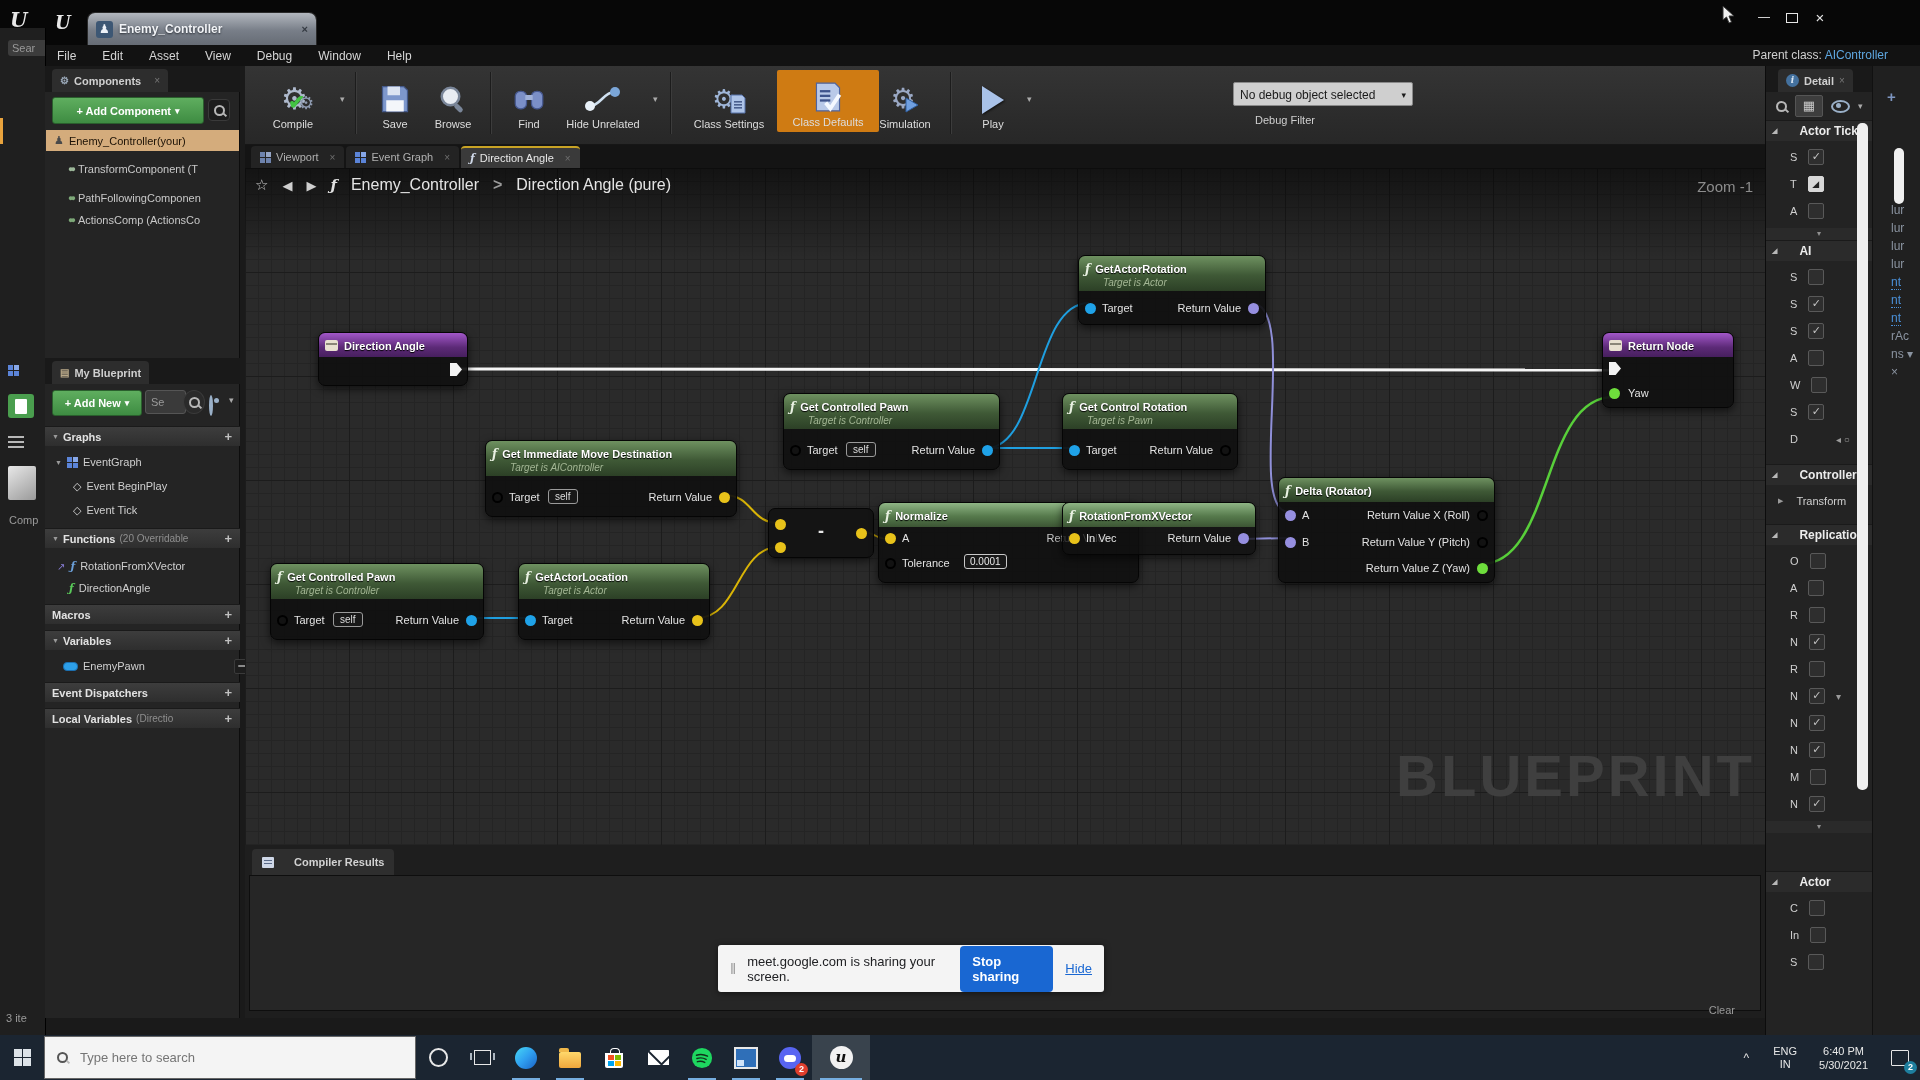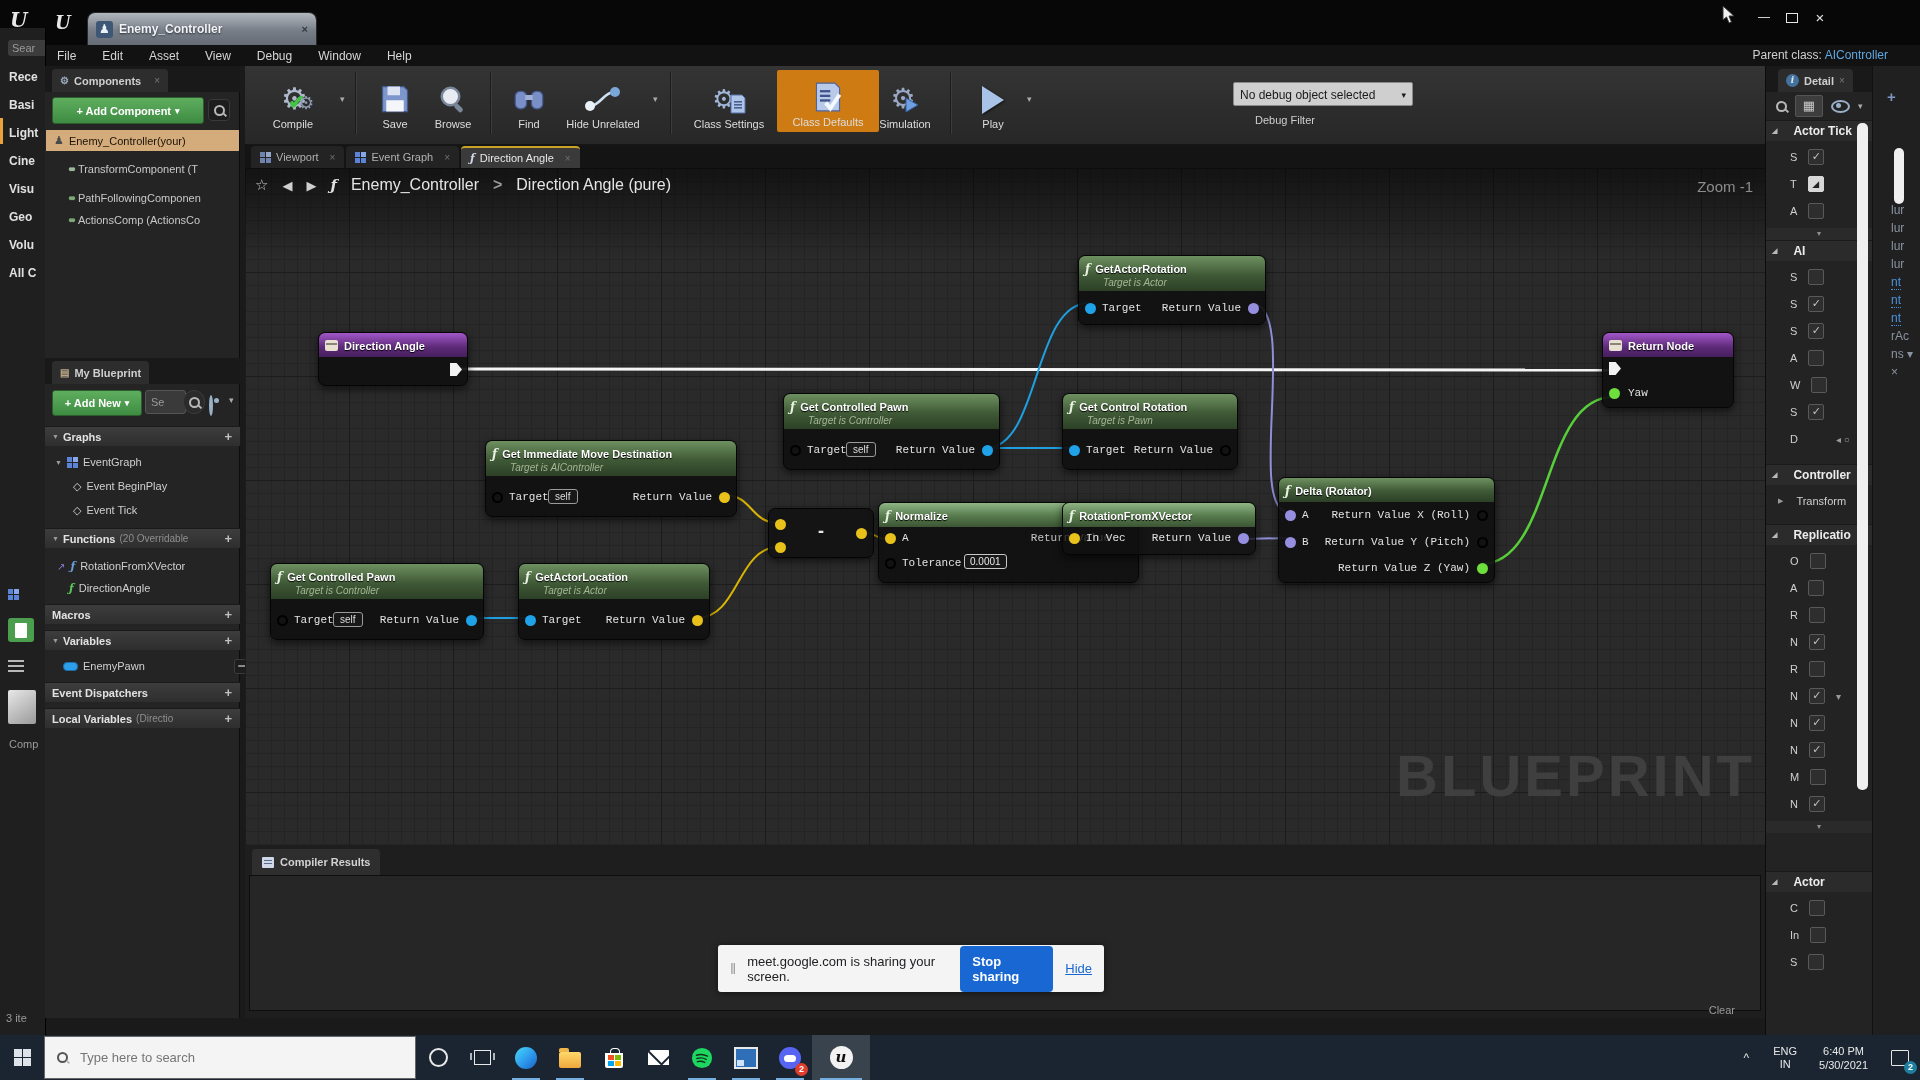--- a/index.html
+++ b/index.html
@@ -93,28 +93,28 @@
   .hico{display:inline-block;width:13px;height:11px;background:#e8e0d0;border-radius:2px;margin-right:6px;vertical-align:-1px;position:relative;}
   .hico::after{content:"";position:absolute;left:1px;right:1px;top:3px;height:2px;background:#8a8578;}
   .nbody{position:relative;}
   .pin{position:absolute;width:11px;height:11px;border-radius:50%;box-sizing:border-box;}
   .pin.hollow{background:transparent !important;border:2px solid;}
   .p-exec{width:12px;height:13px;border-radius:0;background:#f2f2f2;clip-path:polygon(0 0,55% 0,100% 50%,55% 100%,0 100%);}
   .c-obj{background:#1fa2e8;border-color:#1fa2e8;}
   .c-vec{background:#e8c21a;border-color:#e8c21a;}
   .c-rot{background:#968fe0;border-color:#968fe0;}
   .c-flt{background:#6ede3c;border-color:#6ede3c;}
-  .plab{position:absolute;color:#e2e2e2;font-size:11px;white-space:nowrap;font-family:Liberation Mono, monospace;}
+  .plab{position:absolute;color:#e2e2e2;font-size:11px;white-space:nowrap;}
   .selfbox{position:absolute;border:1px solid #9a9a9a;border-radius:3px;background:#181818;color:#dcdcdc;font-size:10px;padding:1px 6px;}
   .valbox{position:absolute;border:1px solid #c8c8c8;border-radius:3px;background:#181818;color:#e8e8e8;font-size:10px;padding:1px 5px;}
   #node-sub{background:rgba(20,20,20,0.96);}
   #node-sub .minus{position:absolute;left:50%;top:50%;transform:translate(-50%,-58%);color:#e8e8e8;font-size:18px;font-weight:bold;}
   
   #compiler{left:245px;top:845px;width:1520px;height:173px;background:#1e1e1e;}
-  #comp-tab{left:7px;top:4px;height:26px;background:#2e2e2e;border-radius:4px 4px 0 0;display:flex;align-items:center;gap:6px;padding:0 10px;color:#d2d2d2;font-size:11px;font-weight:bold;}
+  #comp-tab{left:7px;top:4px;height:26px;background:#2e2e2e;border-radius:4px 4px 0 0;display:flex;align-items:center;gap:20px;padding:0 10px;color:#d2d2d2;font-size:11px;font-weight:bold;}
   .docico{width:12px;height:11px;background:#cfd8e8;border-radius:1px;position:relative;}
   .docico::after{content:"";position:absolute;left:2px;top:3px;width:8px;height:1px;background:#5a6a88;box-shadow:0 3px 0 #5a6a88;}
   #comp-panel{left:4px;top:30px;width:1512px;height:136px;background:#262626;border:1px solid #0e0e0e;box-sizing:border-box;}
   #comp-clear{right:30px;bottom:2px;color:#9a9a9a;font-size:11px;}
   
   #meet{left:718px;top:945px;width:386px;height:47px;background:#f4f4f4;border-radius:3px;box-shadow:0 1px 6px rgba(0,0,0,.5);display:flex;align-items:center;padding:0 12px;gap:10px;box-sizing:border-box;z-index:70;}
   #meet .pause{color:#9a9a9a;font-size:15px;letter-spacing:1px;}
   #meet .msg{color:#202124;font-size:13px;}
   #meet .stop{background:#1967d2;color:#fff;font-weight:bold;font-size:13px;border-radius:4px;padding:8px 12px;}
   #meet .hide{color:#1967d2;font-size:13px;text-decoration:underline;margin-left:2px;}
@@ -155,21 +155,21 @@
   #notific .badge{background:#1e7e9e;right:3px;bottom:6px;}
   
   #sidebar{left:1765px;top:66px;width:107px;height:969px;background:#232323;border-left:1px solid #0c0c0c;box-sizing:border-box;overflow:hidden;}
   #sb-tabrow{height:26px;background:#191919;position:relative;}
   #sb-tab{position:absolute;left:12px;top:3px;height:23px;background:#2c2c2c;border-radius:4px 4px 0 0;display:flex;align-items:center;gap:5px;padding:0 8px;color:#cfcfcf;font-size:11px;font-weight:bold;}
   .infoic{width:13px;height:13px;border-radius:50%;background:#44719e;color:#dce8f4;font-size:9px;line-height:13px;text-align:center;font-style:italic;font-family:"DejaVu Serif",serif;}
   #sb-icons{height:28px;display:flex;align-items:center;gap:8px;padding-left:10px;}
   .sqbtn{width:26px;height:20px;background:#3d3d3d;border:1px solid #555;border-radius:2px;color:#c8c8c8;font-size:13px;text-align:center;line-height:19px;}
   .eyeic{width:15px;height:9px;border:2px solid #9ab0c8;border-radius:50%;position:relative;}
   .eyeic::after{content:"";position:absolute;left:3px;top:1px;width:5px;height:5px;background:#9ab0c8;border-radius:50%;}
-  .dhead{display:flex;align-items:center;gap:16px;color:#ececec;font-weight:bold;font-size:12px;padding-left:6px;height:20px;background:#2b2b2b;border-top:1px solid #1a1a1a;}
+  .dhead{display:flex;align-items:center;gap:22px;color:#ececec;font-weight:bold;font-size:12px;padding-left:6px;height:20px;background:#2b2b2b;border-top:1px solid #1a1a1a;}
   .dhead .tri{color:#b8b8b8;}
   .drow{display:flex;align-items:center;height:22px;margin:5px 0 0 0;padding-left:24px;gap:11px;color:#cfcfcf;font-size:11px;}
   .chk{width:14px;height:14px;background:#2e2e2e;border:1px solid #595959;border-radius:2px;color:#c2c2c2;font-size:11px;line-height:13px;text-align:center;}
   .chk.on::after{content:"✓";}
   .chk.icon{background:#d8d8d8;border-color:#d8d8d8;color:#222;}
   .chk.icon::after{content:"◢";font-size:9px;}
   .chk.none{visibility:hidden;}
   .drow .dd{color:#9a9a9a;font-size:10px;}
   .ddiv{height:12px;background:#2a2a2a;margin-top:6px;color:#909090;font-size:8px;text-align:center;line-height:11px;}
   #sb-scroll{left:1857px;top:123px;width:11px;height:667px;background:#f0f0f0;border-radius:5px;z-index:40;}
@@ -215,31 +215,20 @@
       <span class="mitem">Help</span>
     </div>
   <div class="abs" id="main-file">File</div>
   <div class="abs" id="parentclass">
     <span>Parent class:</span>
     <b>AIController</b>
   </div>
 
   <div class="abs" id="leftstrip">
     <div id="ls-search">Sear</div>
-    <div>
-
-    <div class="lslabel">Rece</div>
-        <div class="lslabel">Basi</div>
-        <div class="lslabel">Light</div>
-        <div class="lslabel">Cine</div>
-        <div class="lslabel">Visu</div>
-        <div class="lslabel">Geo</div>
-        <div class="lslabel">Volu</div>
-        <div class="lslabel">All C</div>
-      </div>
     <div class="ls-ico" style="margin-top:300px;">
       <span class="gridico">
           <span></span>
           <span></span>
           <span></span>
           <span></span>
         </span>
     </div>
     <div class="ls-ico">
       <div style="width:26px;height:24px;background:#4a9e4e;border-radius:3px;display:flex;align-items:center;justify-content:center;">

